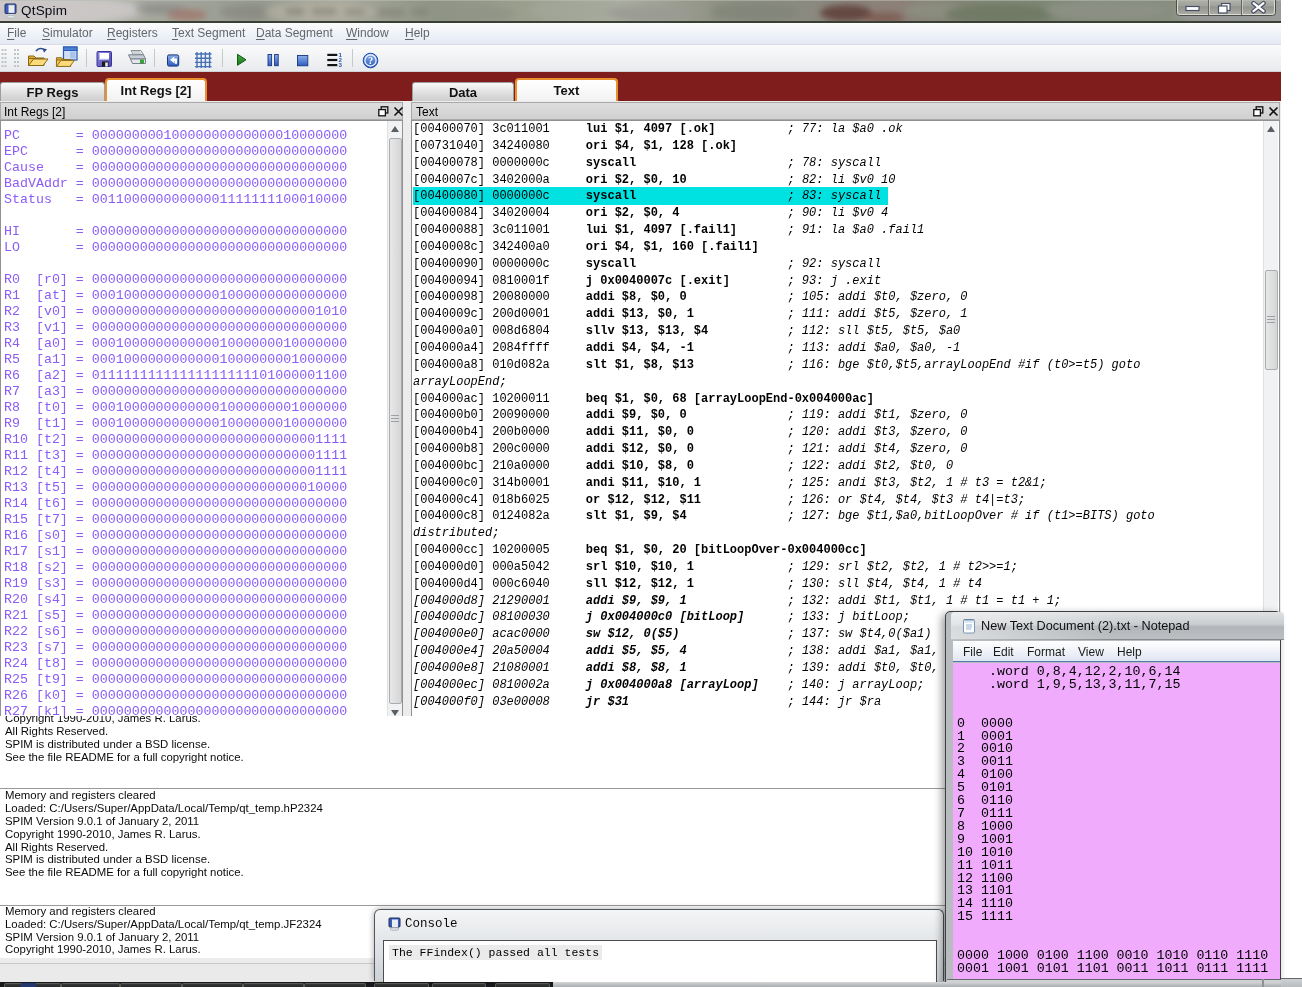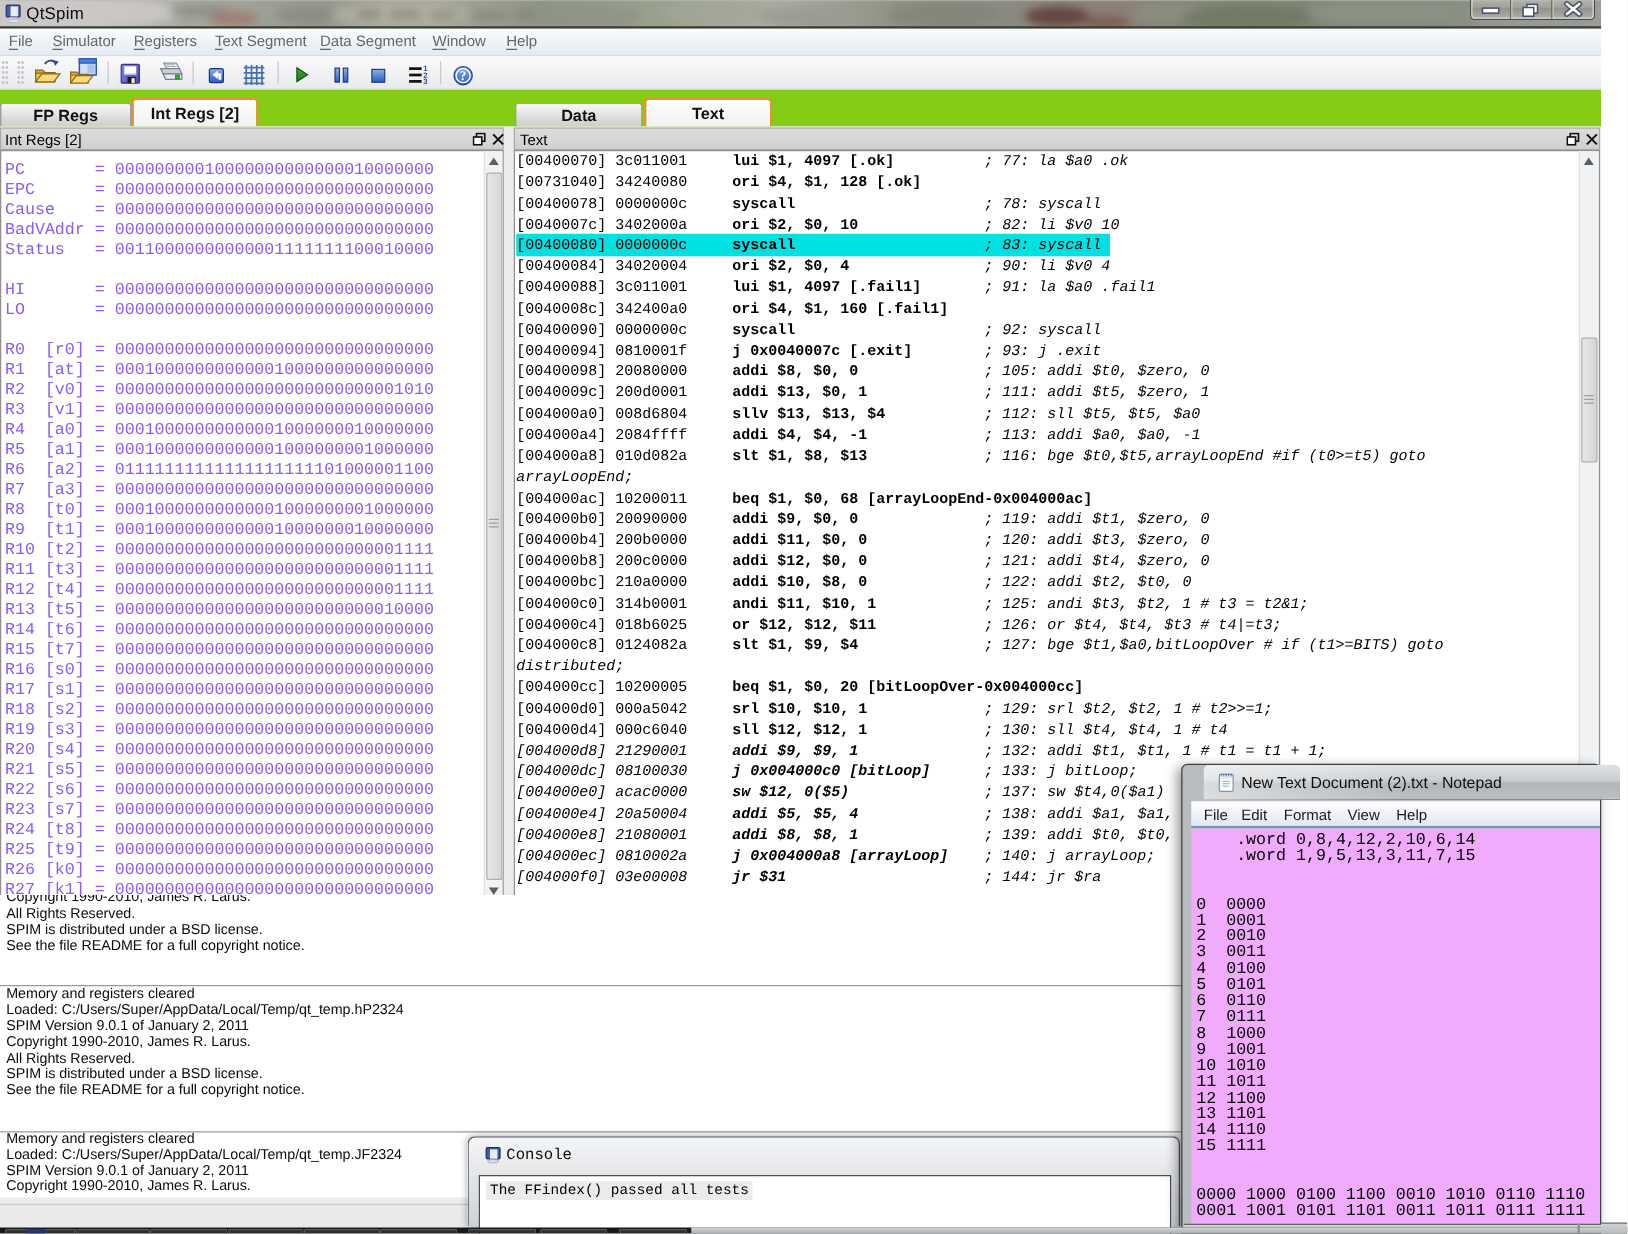--- a/index.html
+++ b/index.html
@@ -14,21 +14,21 @@
 #qticon{left:4px;top:3px;width:14px;height:16px;}
 #qtitle{left:21px;top:3px;font-size:13.5px;color:#0a0a14;letter-spacing:0.2px;}
 #winbtns{left:1176px;top:0;width:100px;height:17px;}
 
 #menubar{left:0;top:23px;width:1281px;height:22px;background:linear-gradient(#fbfcfd,#e4e9f3);border-bottom:1px solid #d7dce6;}
 #menubar span{position:absolute;top:3px;font-size:12px;color:#63666c;}
 #menubar u{text-decoration-thickness:1px;text-underline-offset:2px;}
 
 #toolbar{left:0;top:45px;width:1281px;height:27px;background:linear-gradient(#fbfbfc,#e8eaed);border-bottom:1px solid #d0d2d5;}
 
-#tabrow{left:0;top:72px;width:1281px;height:29px;background:#84cc16;}
+#tabrow{left:0;top:72px;width:1281px;height:29px;background:#7f1d1d;}
 .tab{top:10px;height:19px;background:linear-gradient(#f9f9f9,#d9d9d9 70%,#cfcfcf);border:1px solid #9d9d9d;border-bottom:none;border-radius:3px 3px 0 0;font-size:13px;font-weight:bold;color:#111;text-align:center;}
 .tab.act{top:6px;height:23px;background:linear-gradient(#ffffff,#f2f2f2);border:2px solid #e9912f;border-bottom:none;border-radius:4px 4px 0 0;}
 .tab span{position:relative;top:2px;}
 .tab.act span{top:3px;}
 
 .dhead{top:102px;height:18px;background:linear-gradient(#dddddd,#d0d0d0);border:1px solid #a9a9a9;font-size:12px;color:#000;}
 .dhead .lbl{position:absolute;left:3px;top:2px;}
 
 .dbody{top:120px;background:#fff;border:1px solid #919191;overflow:hidden;}
 pre{font-family:"Liberation Mono",monospace;}
@@ -48,21 +48,21 @@
 #msgpre{position:absolute;left:5px;top:-3.8px;font-family:"Liberation Sans",sans-serif;font-size:11.4px;line-height:12.85px;color:#0a0a0a;white-space:pre;}
 .mhr{left:0;width:1281px;height:1px;background:#9a9a9a;}
 #botframe{left:0;top:963px;width:1281px;height:19px;background:#eaeaea;border-top:1px solid #c9c9c9;}
 
 #console{left:374px;top:909px;width:570px;height:72px;background:linear-gradient(#f4f5f6,#cdd2d7);border:1px solid #50565b;border-bottom:none;border-radius:6px 6px 0 0;box-shadow:0 0 6px rgba(0,0,0,.35);font-family:Liberation Mono, monospace;}
 #console .ttl{left:30px;top:7px;font-size:12.5px;color:#0a0a0a;}
 #conbody{left:8px;top:30px;width:554px;height:49px;background:#fff;border:1px solid #4e4e4e;}
 #context{left:5px;top:4px;font-size:11.5px;color:#000;background:#ebebeb;padding:1px 3px;}
 
 #notepad{left:945px;top:611px;width:336px;height:376px;border:1px solid #3c4146;border-radius:5px 5px 0 0;background:#b9bcbe;box-shadow:-3px 3px 9px rgba(0,0,0,.4);}
-#nptitle{left:17px;top:0;width:333px;height:28px;background:linear-gradient(#dfe1e2 0%,#c9cdd0 45%,#b2b6ba 55%,#bbbfc2 100%);border-radius:4px 4px 0 0;border-bottom:1px solid #87898d;padding-left:28px;}
+#nptitle{left:5px;top:0;width:333px;height:28px;background:linear-gradient(#dfe1e2 0%,#c9cdd0 45%,#b2b6ba 55%,#bbbfc2 100%);border-radius:4px 4px 0 0;border-bottom:1px solid #87898d;padding-left:28px;}
 #npsheen{left:0;top:0;width:220px;height:28px;background:linear-gradient(100deg,rgba(255,255,255,.5),rgba(255,255,255,0) 75%);border-radius:4px 0 0 0;}
 #nptitle .ttl{left:30px;top:7px;font-size:12.7px;color:#101010;white-space:nowrap;}
 #npmenu{left:7px;top:29px;width:327px;height:21px;background:linear-gradient(#ffffff,#e0e6f2);border-bottom:1px solid #4f7cac;}
 #npmenu span{position:absolute;top:4px;font-size:12px;color:#1a1a1a;}
 #npbody{left:7px;top:51px;width:327px;height:316px;background:#f0abfc;overflow:hidden;}
 #nppre{position:absolute;left:4px;top:3px;font-size:13.3px;line-height:12.9px;color:#000;}
 #npscroll{left:1px;top:367px;width:334px;height:9px;background:linear-gradient(#d2d4d6,#b4b7b9);border-top:1px solid #63666a;}
 
 #taskbar{left:0;top:982px;width:1302px;height:5px;background:#17181b;}
 .tkb{top:1px;height:5px;background:linear-gradient(rgba(150,155,145,.25),rgba(80,85,75,.15));border:1px solid #595c52;border-bottom:none;border-radius:2px 2px 0 0;}

